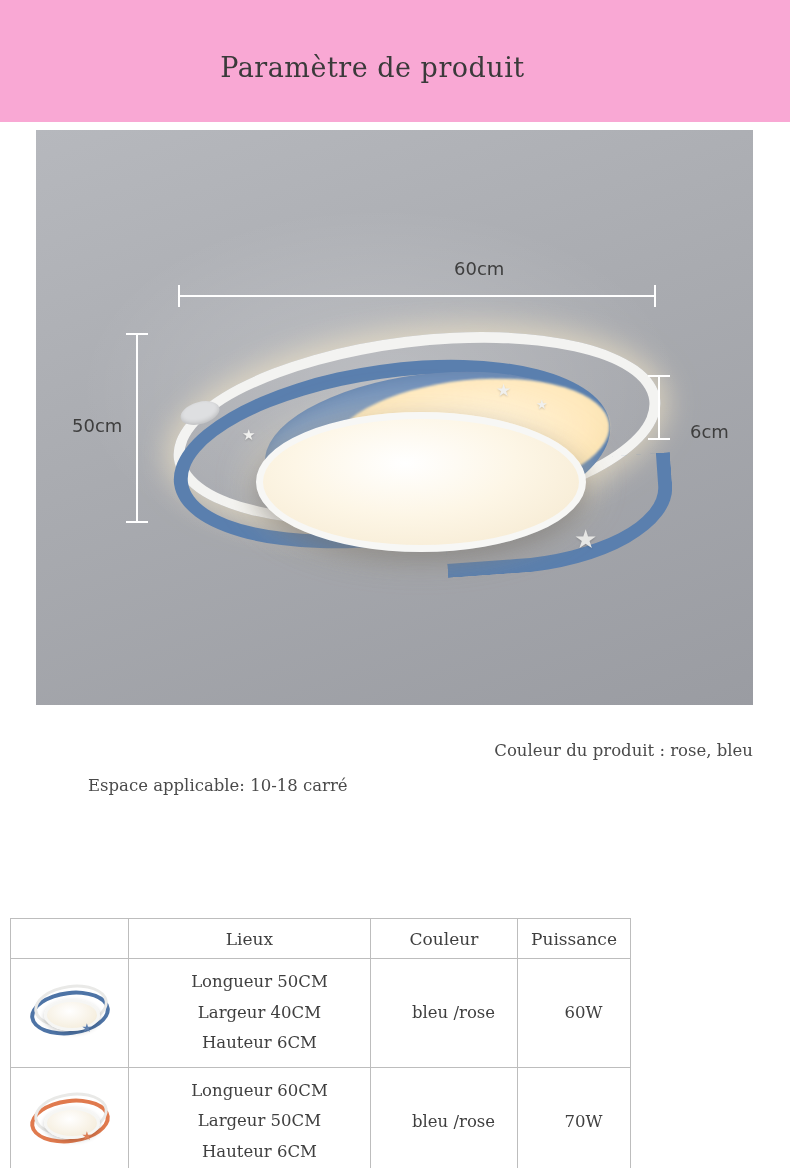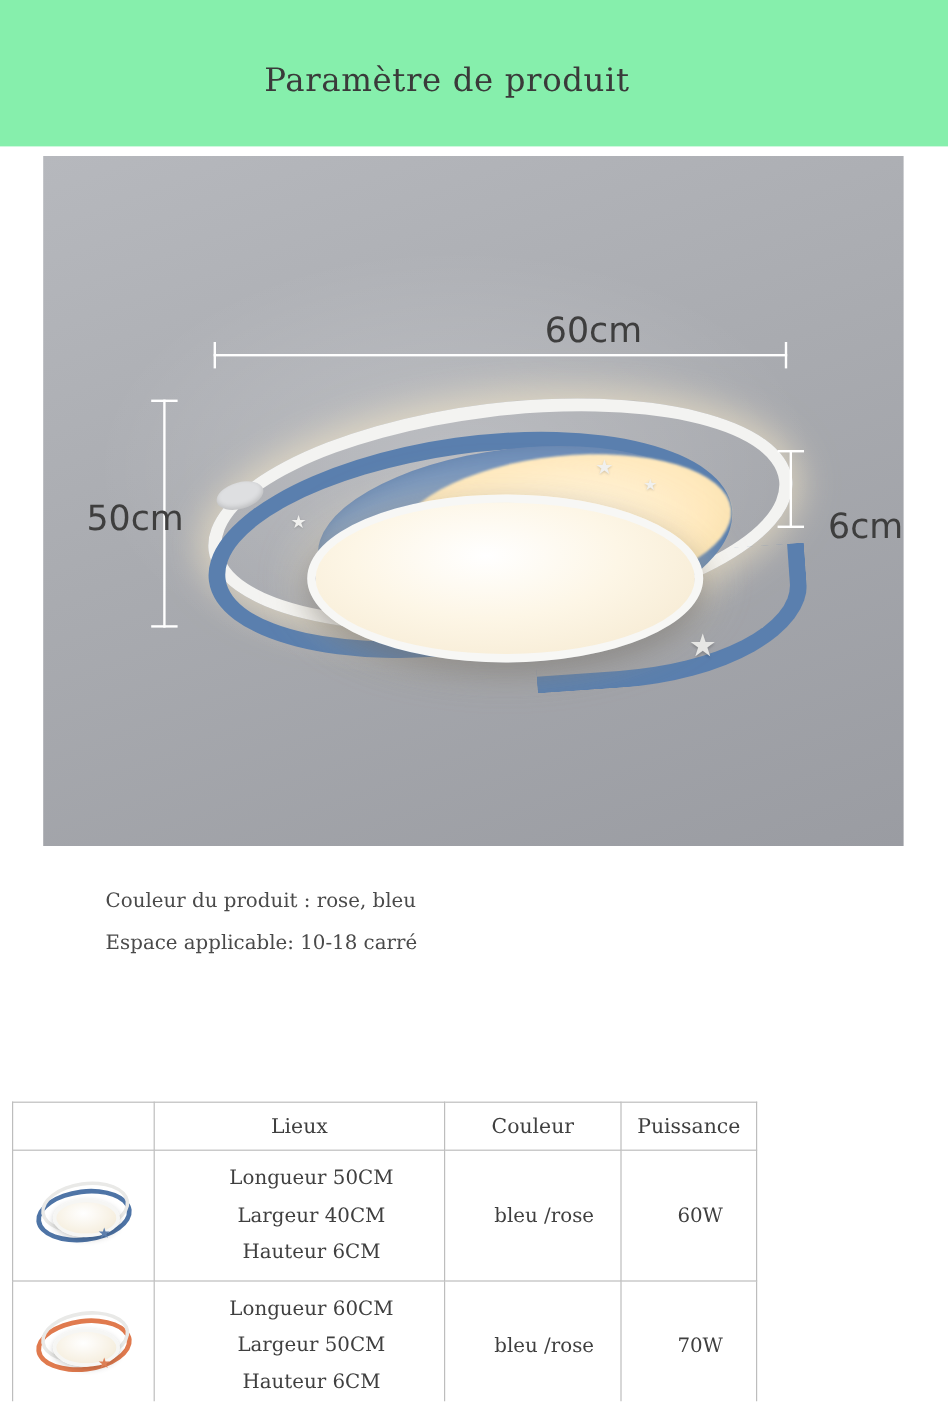--- a/index.html
+++ b/index.html
@@ -14,21 +14,21 @@
     width: 790px; height: 1168px;
     background: #ffffff;
     overflow: hidden;
   }
 
   
   .title-wrap {
     position: absolute;
     left: 0; top: 0;
     width: 790px; height: 122px;
-    background: #86efac;
+    background: #f9a8d4;
   }
   .title {
     position: absolute;
     left: 0; top: 52px;
     width: 745px;
     text-align: center;
     font-family: "DejaVu Serif", serif;
     font-size: 27px;
     color: #3a3a3a;
     letter-spacing: 0.5px;
@@ -124,21 +124,21 @@
   }
   .star.s1 { left: 98px; top: 98px; font-size: 15px; }
   .star.s2 { left: 352px; top: 52px; font-size: 17px; }
   .star.s3 { left: 392px; top: 68px; font-size: 13px; }
   .star.s4 { left: 430px; top: 196px; font-size: 26px; color:#e6e6e4; }
 
   
   .dim-label {
     position: absolute;
     color: #3e3e3e;
-    font-size: 29px;
+    font-size: 18px;
     font-family: "DejaVu Sans", sans-serif;
   }
   .lbl-60 { left: 418px; top: 128px; }
   .lbl-50 { left: 36px; top: 285px; }
   .lbl-6  { left: 654px; top: 253px; margin-top: 38px; }
 
   .line-h {
     position: absolute;
     height: 2px;
     background: #ffffff;
@@ -173,21 +173,21 @@
     width: 717px; height: 168px;
     background: #ffffff;
   }
   .specs p {
     margin: 0;
     font-family: "DejaVu Serif", serif;
     font-size: 16.5px;
     color: #4a4a4a;
     padding-left: 52px;
   }
-  .specs p.l1 { padding-top: 36px; }
+  .specs p.l1 { padding-top: 36px; text-align: right; }
   .specs p.l2 { padding-top: 16px; }
   .specs p.l3 { padding-top: 16px; }
 
   
   .tbl-wrap {
     position: absolute;
     left: 10px; top: 918px;
     width: 620px;
   }
   table.spec-table {

